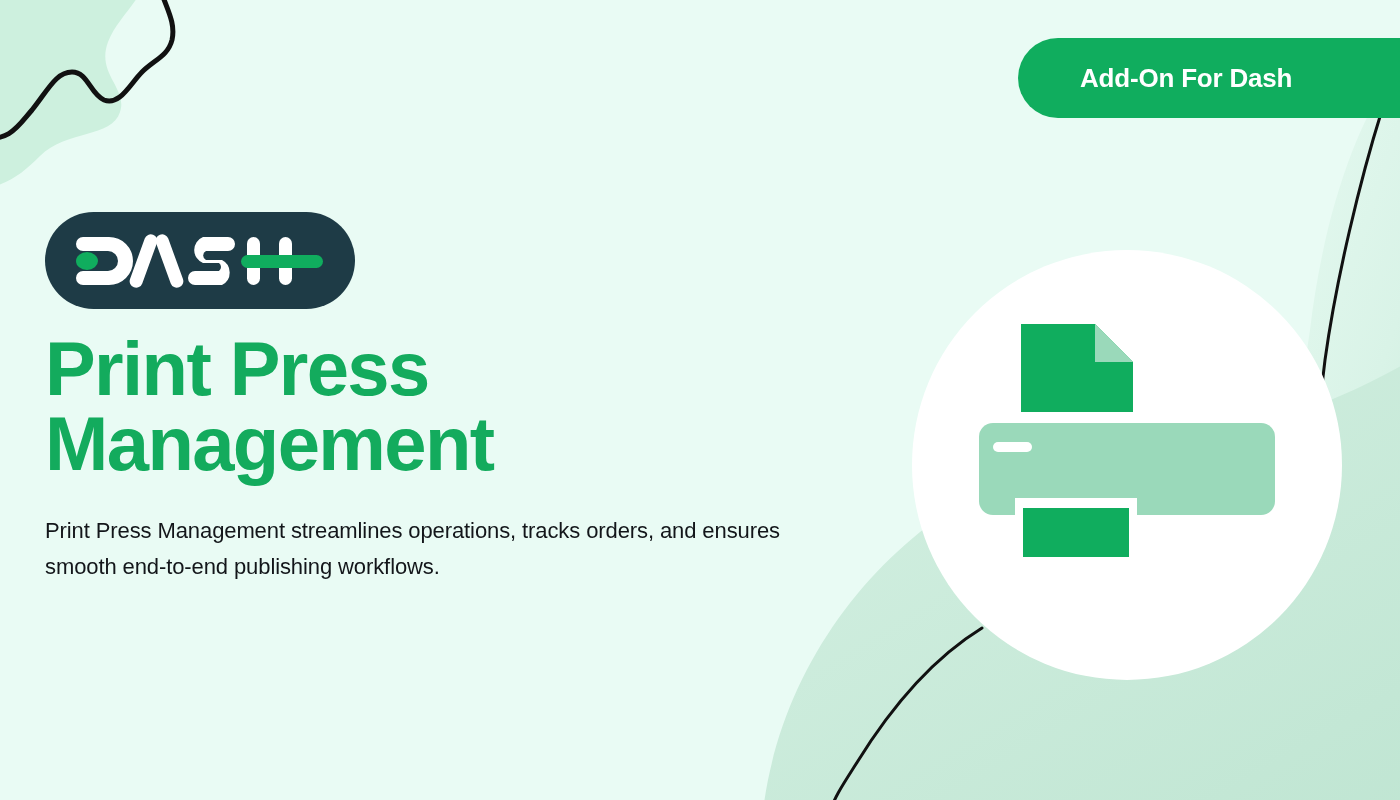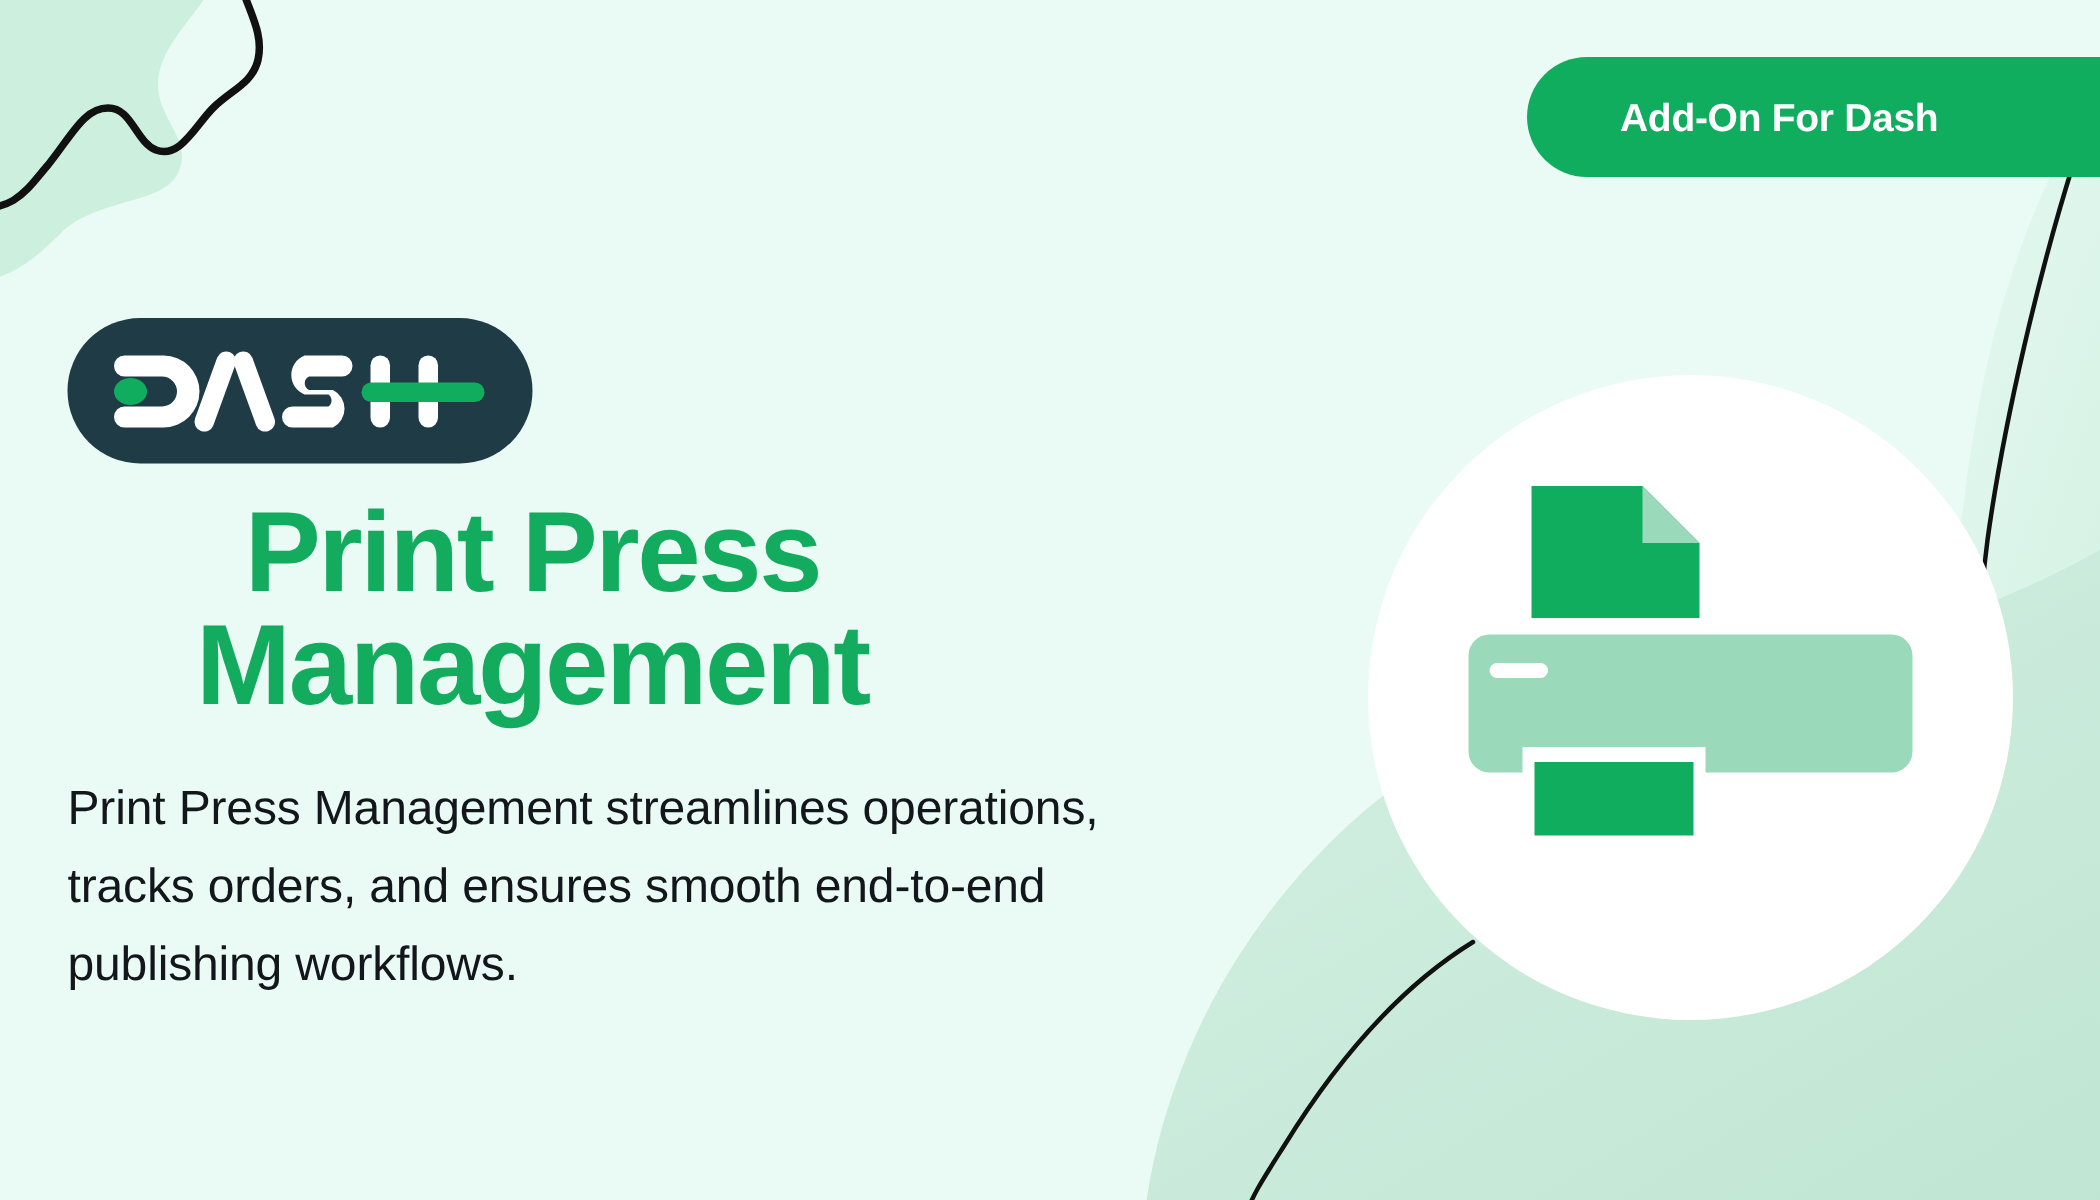--- a/index.html
+++ b/index.html
@@ -78,27 +78,26 @@
   .logo-svg { display: block; }
 
   .headline {
     margin: 0;
     color: #13ab5d;
     font-size: 76px;
     line-height: 0.99;
     font-weight: bold;
     letter-spacing: -1.6px;
     max-width: 620px;
-    text-align: center;
   }
 
   .subcopy {
     margin: 32px 0 0 0;
     color: #13161a;
-    font-size: 32px;
+    font-size: 22px;
     line-height: 1.62;
     font-weight: 500;
     max-width: 735px;
     letter-spacing: -0.1px;
   }
 
   
   .illustration {
     position: absolute;
     left: 912px;

